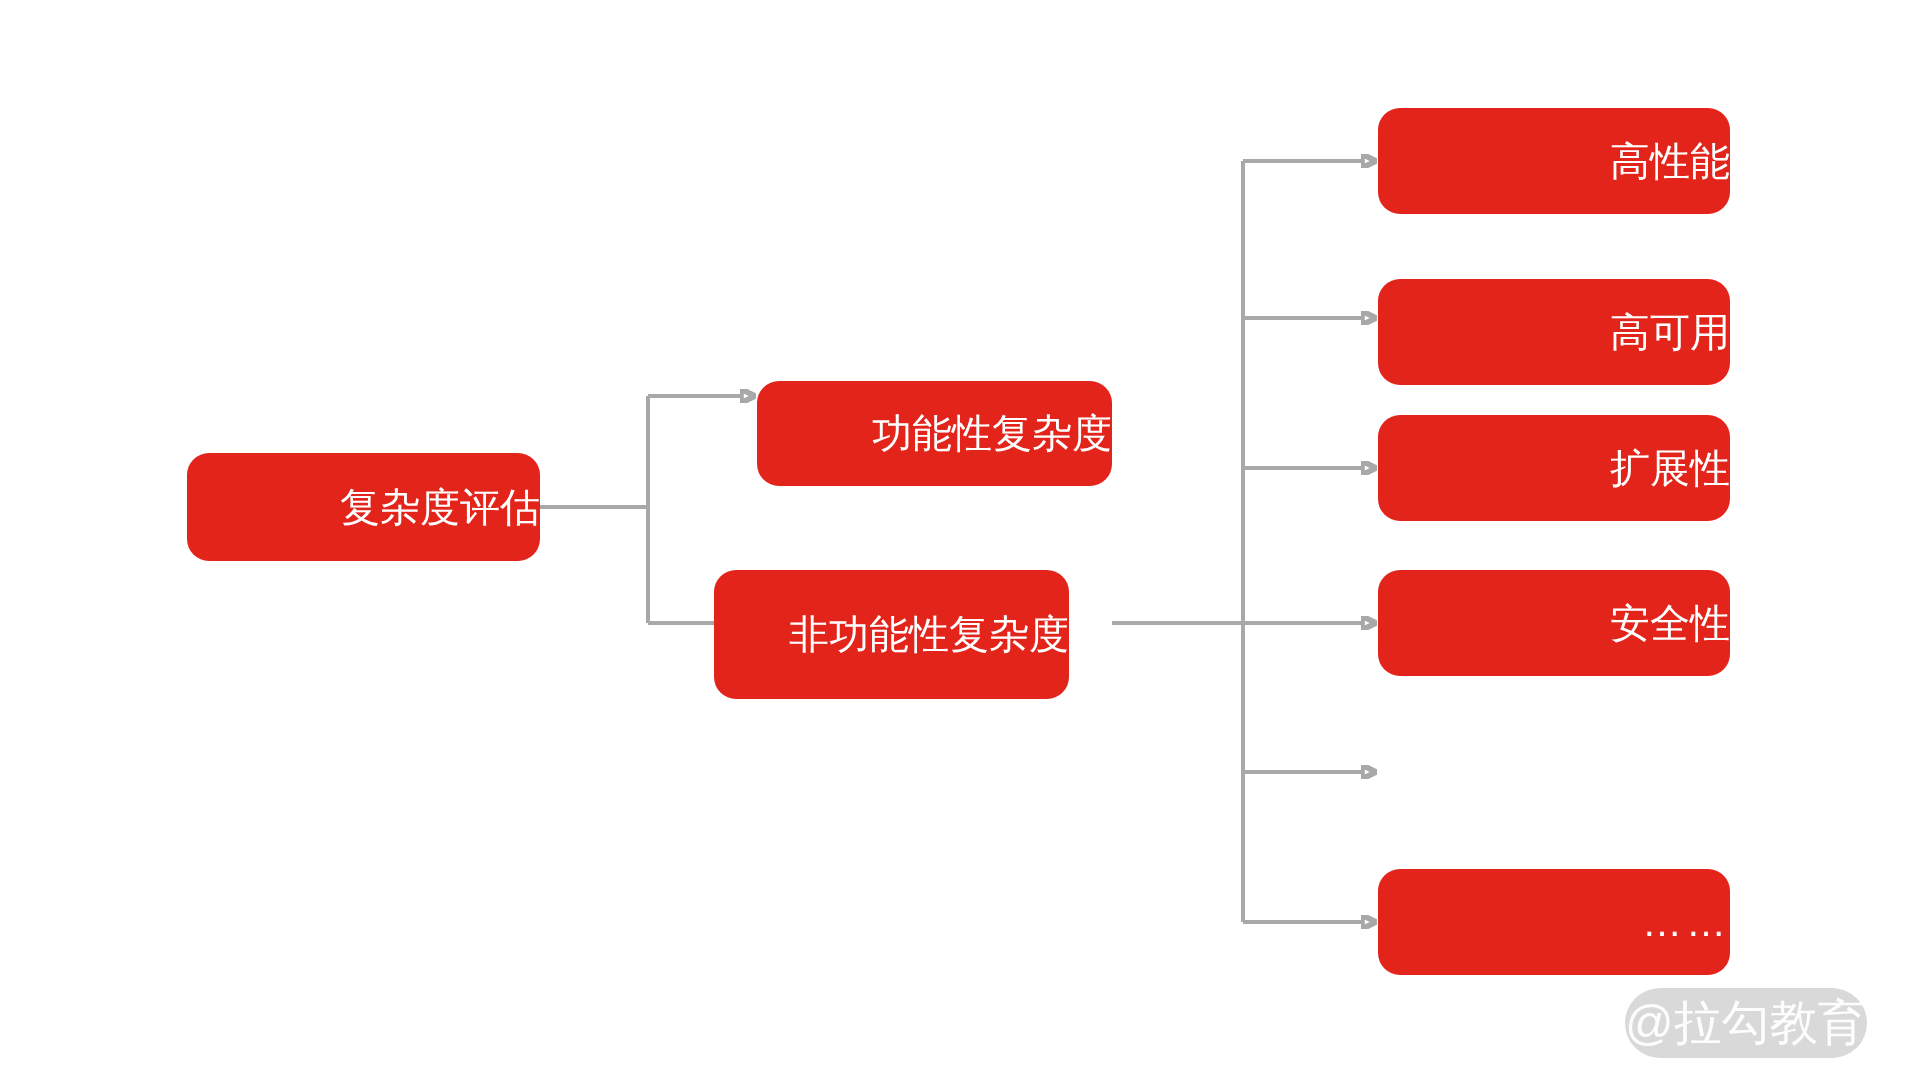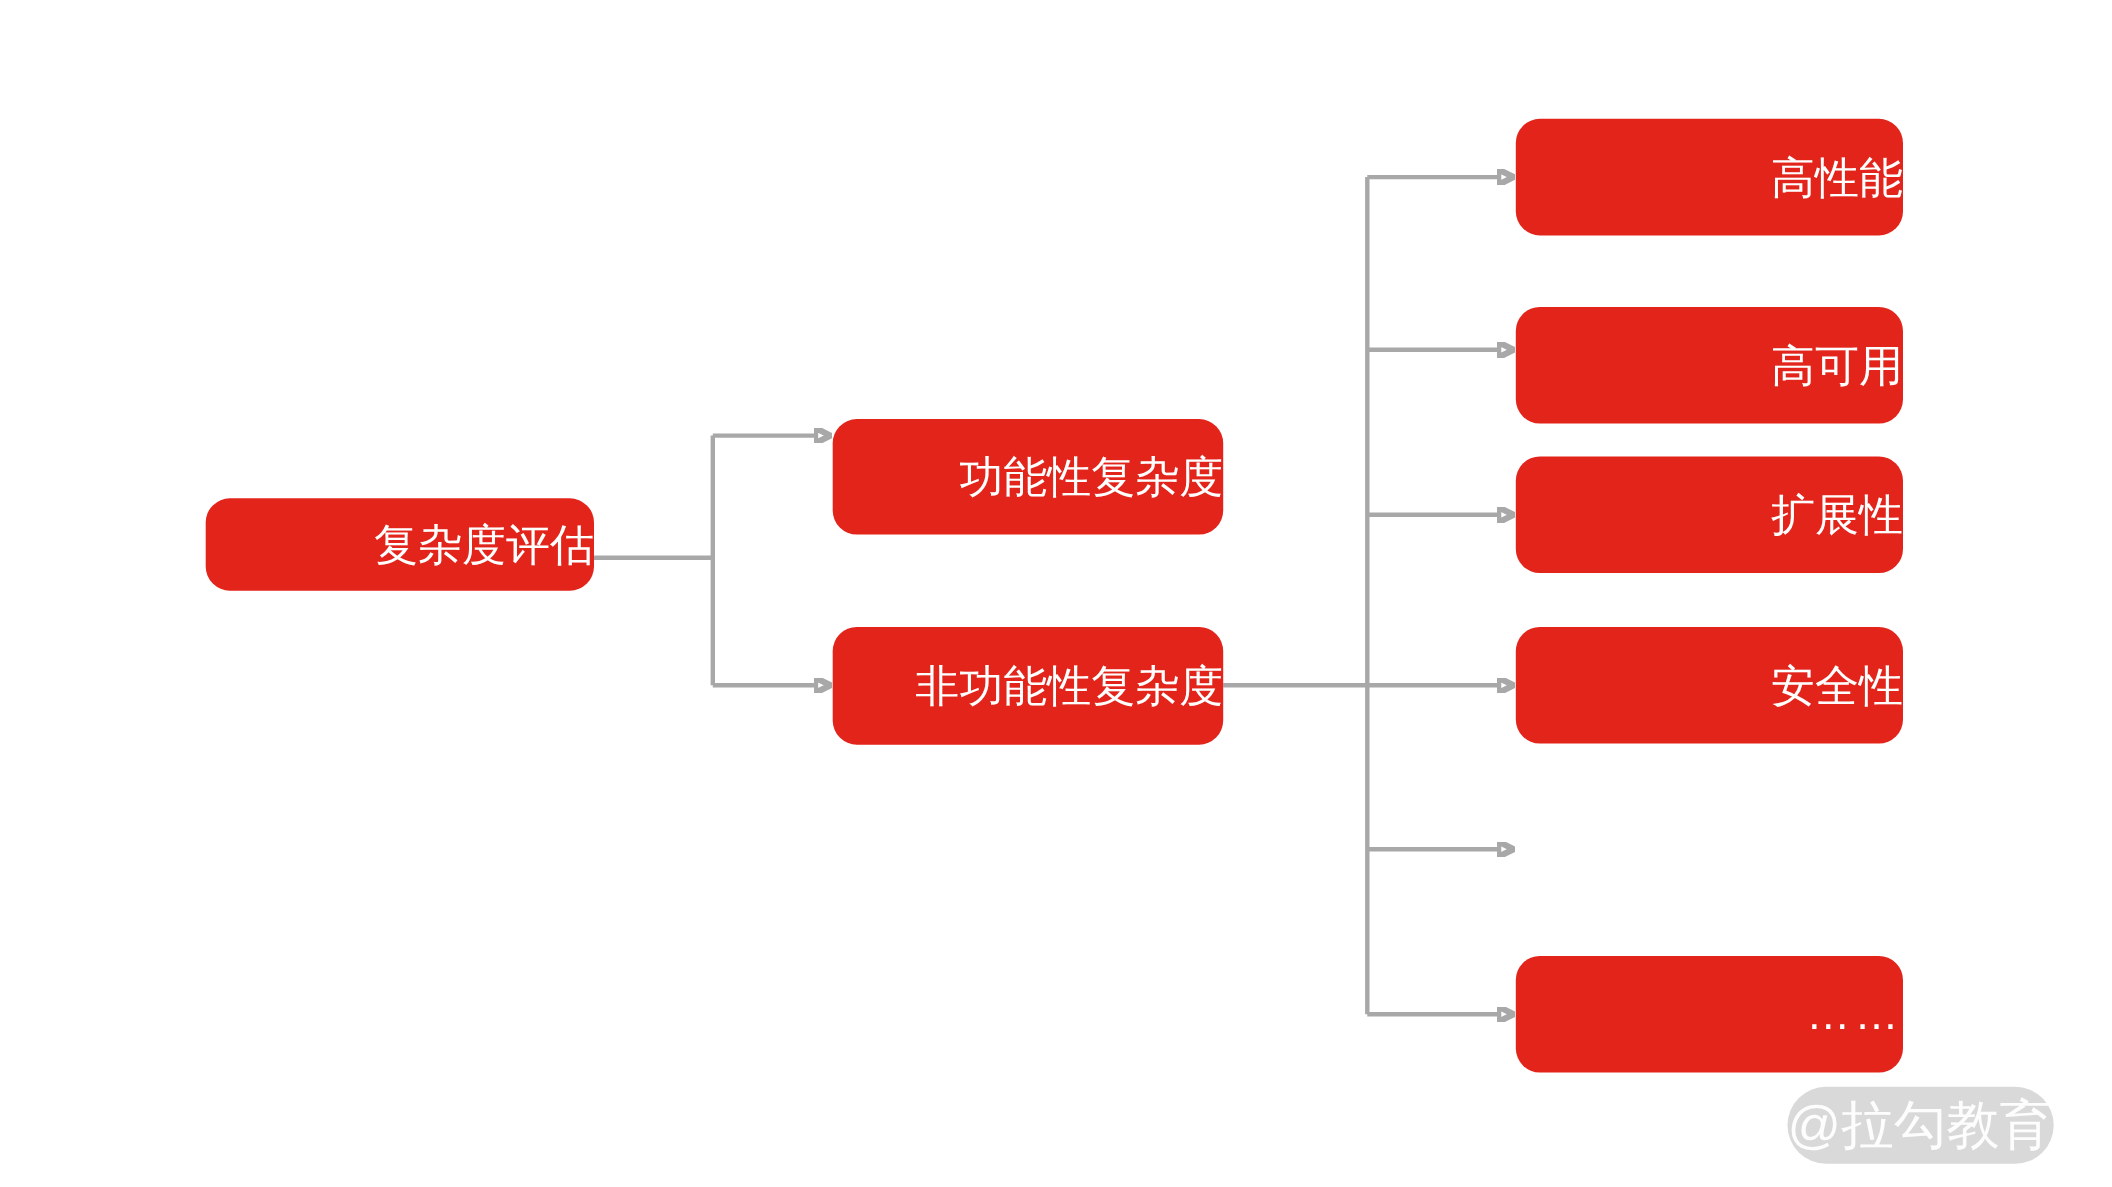--- a/index.html
+++ b/index.html
@@ -34,23 +34,23 @@
     background:var(--node-color);
     border-radius:22px;
     color:var(--node-text-color);
     font-size:40px;
     font-weight:500;
     display:flex;
     align-items:center;
     justify-content:flex-end;
     white-space:nowrap;
   }
-  .node-root  {left:187px; top:453px; width:353px; height:84px;}
+  .node-root  {left:187px; top:453px; width:353px; height:108px;}
   .node-mid-1 {left:757px; top:343px; width:355px; height:105px;margin-top:38px;}
-  .node-mid-2 {left:757px; top:570px; width:355px; height:107px;}
+  .node-mid-2 {left:714px; top:570px; width:355px; height:129px;}
   .node-leaf  {left:1378px; width:352px; height:106px;}
   .leaf-0{top:108px;}
   .leaf-1{top:265px;margin-top:14px;}
   .leaf-2{top:415px;}
   .leaf-3{top:570px;padding-left:16px;}
   .leaf-4{top:719px;}
   .leaf-5{top:869px;}
   .leaf-5 .node-label{letter-spacing:4px;}
   .watermark{
     position:absolute;

